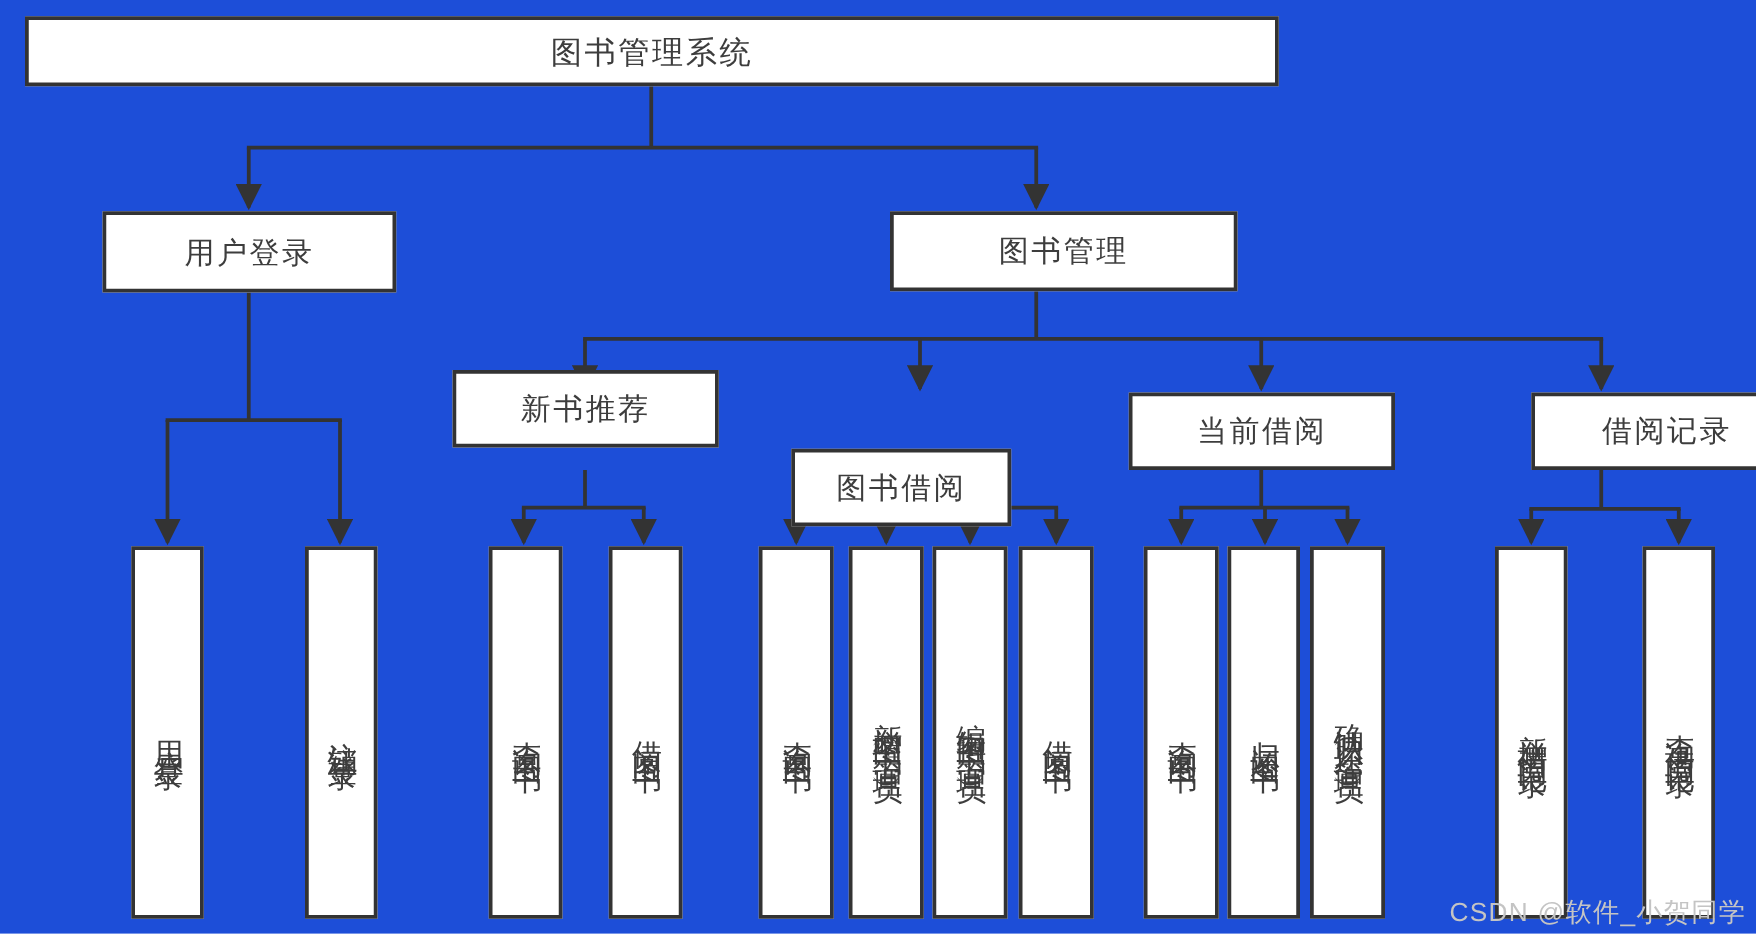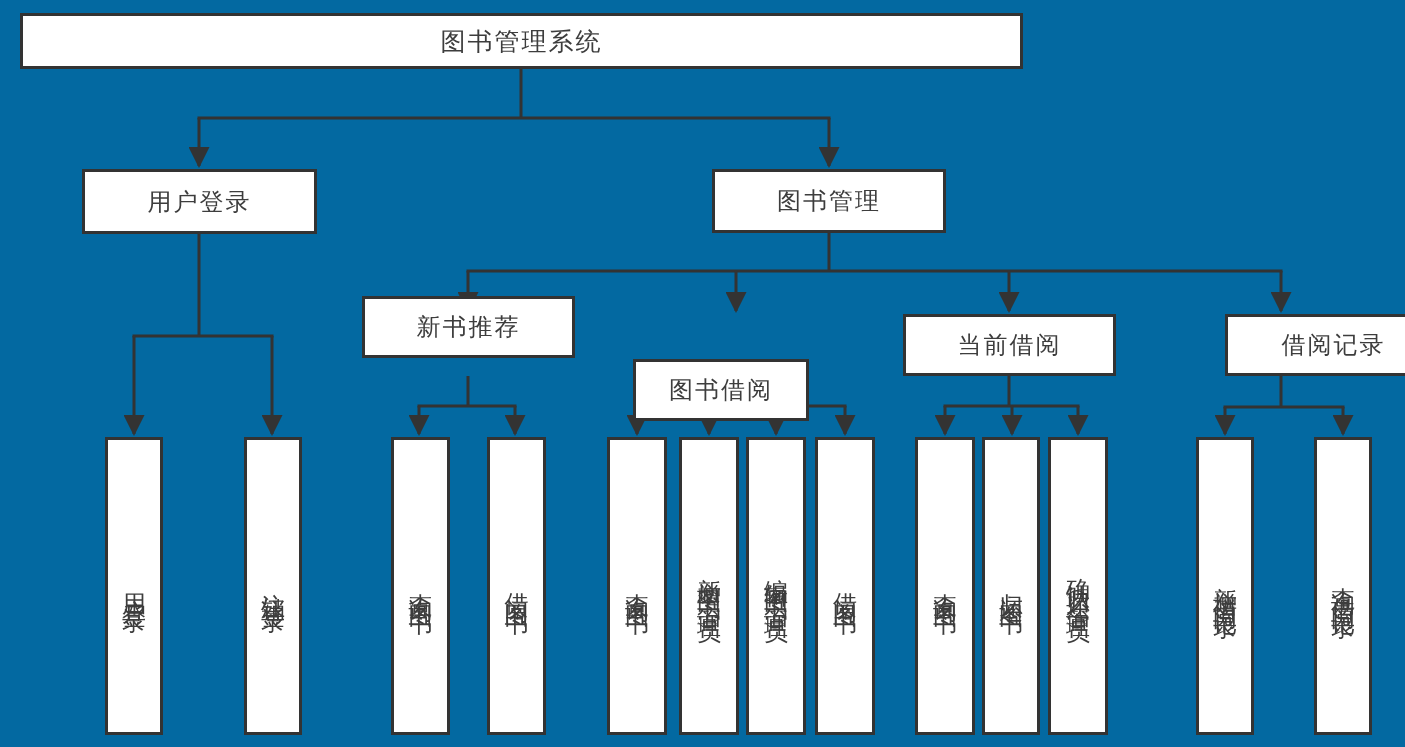--- a/index.html
+++ b/index.html
@@ -1,20 +1,20 @@
 <!DOCTYPE html>
 <html><head>
 <meta charset="utf-8">
 <style>
   html, body { margin: 0; padding: 0; background: #ffffff; }
   .stage {
     position: relative;
     width: 1405px;
     height: 747px;
-    background: #0369a1;
+    background: #1d4ed8;
     font-family: "Liberation Sans", sans-serif;
     overflow: hidden;
   }
   .wires {
     position: absolute;
     left: 0; top: 0;
     width: 1405px; height: 747px;
     pointer-events: none;
   }
   .box {
@@ -101,21 +101,21 @@
       <line x1="1281" y1="376" x2="1281" y2="408"></line>
       <line x1="1223.5" y1="407" x2="1344.5" y2="407"></line>
       <line x1="1225" y1="407" x2="1225" y2="434" marker-end="url(#arrow)"></line>
       <line x1="1343" y1="407" x2="1343" y2="434" marker-end="url(#arrow)"></line>
     </g>
   </svg>
 
   <div class="box h root" style="left:20px; top:13px; width:1003px; height:56px;">图书管理系统</div>
 
   <div class="box h" style="left:82px; top:169px; width:235px; height:65px;">用户登录</div>
-  <div class="box h" style="left:712px; top:169px; width:234px; height:64px;">图书管理</div>
+  <div class="box h" style="left:712px; top:169px; width:278px; height:64px;">图书管理</div>
 
   <div class="box h" style="left:362px; top:296px; width:213px; height:62px;">新书推荐</div>
   <div class="box h" style="left:633px; top:314px; width:176px; height:62px;margin-top:45px;">图书借阅</div>
   <div class="box h" style="left:903px; top:314px; width:213px; height:62px;text-align:center;">当前借阅</div>
   <div class="box h" style="left:1225px; top:314px; width:217px; height:62px;">借阅记录</div>
 
   <div class="box v" style="left:105px; top:437px; width:58px; height:298px;">用户登录</div>
   <div class="box v" style="left:244px; top:437px; width:58px; height:298px;">注销登录</div>
 
   <div class="box v" style="left:391px; top:437px; width:59px; height:298px;">查询图书</div>
@@ -126,13 +126,14 @@
   <div class="box v" style="left:746px; top:437px; width:60px; height:298px;">编辑图书（管理员）</div>
   <div class="box v" style="left:815px; top:437px; width:60px; height:298px;">借阅图书</div>
 
   <div class="box v" style="left:915px; top:437px; width:60px; height:298px;">查询图书</div>
   <div class="box v" style="left:982px; top:437px; width:58px; height:298px;">归还图书</div>
   <div class="box v" style="left:1048px; top:437px; width:60px; height:298px;">确认归还（管理员）</div>
 
   <div class="box v" style="left:1196px; top:437px; width:58px; height:298px;">新增借阅记录</div>
   <div class="box v" style="left:1314px; top:437px; width:58px; height:298px;">查询借阅记录</div>
 
+  <div class="watermark">CSDN @软件_小贺同学</div>
 </div>
 
 </body></html>

